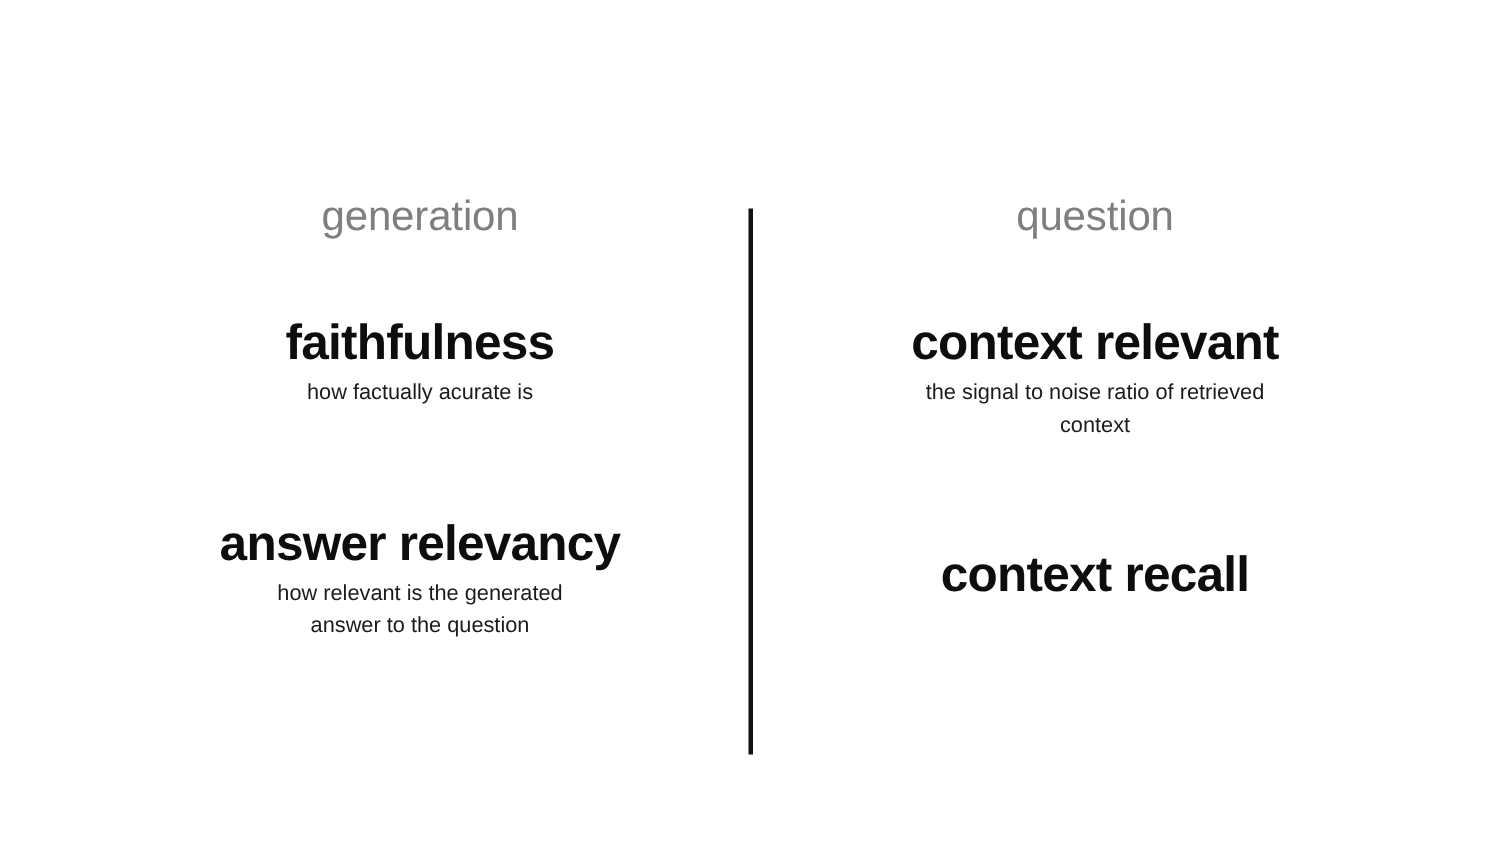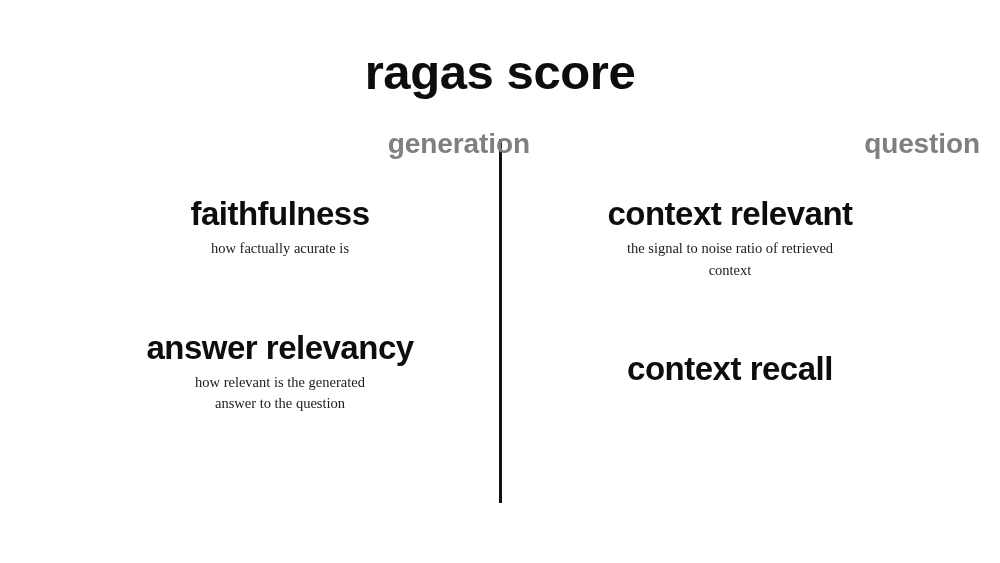--- a/index.html
+++ b/index.html
@@ -49,65 +49,63 @@
 
   
   .column {
     position: absolute;
     top: 128px;
   }
   .column.left  { left: 30px;  width: 500px; }
   .column.right { left: 480px; width: 500px; }
 
   .col-header {
-    text-align: right;
+    text-align: center;
     font-size: 28px;
-    font-weight: 700;
+    font-weight: 400;
     color: #7f7f7f;
     letter-spacing: -0.1px;
     line-height: 1.15;
     margin: 0;
   }
 
   .metrics {
     margin: 0;
     padding: 0;
     list-style: none;
   }
 
   .metric {
     text-align: center;
   }
-  .metric.m1 { margin-top: 36px; }
+  .metric.m1 { margin-top: 50px; }
   .metric.m2 { margin-top: 70px; }
 
   .metric-name {
     font-size: 33px;
     font-weight: 700;
     color: #0d0d0d;
     letter-spacing: -0.5px;
     line-height: 1.1;
   }
 
   .metric-desc {
     margin-top: 6px;
     font-size: 14.5px;
     font-weight: 400;
     color: #1b1b1b;
     line-height: 1.45;
-    font-family: Liberation Serif, serif;
   }
   .metric-desc .l2 { display: block; }
 </style>
 </head>
 <body>
 
 <div class="slide">
 
-  <div class="title">ragas score</div>
 
   <div class="divider"></div>
 
   <div class="column left">
     <div class="col-header">generation</div>
 
     <ul class="metrics">
       <li class="metric m1">
         <div class="metric-name">faithfulness</div>
         <div class="metric-desc">

